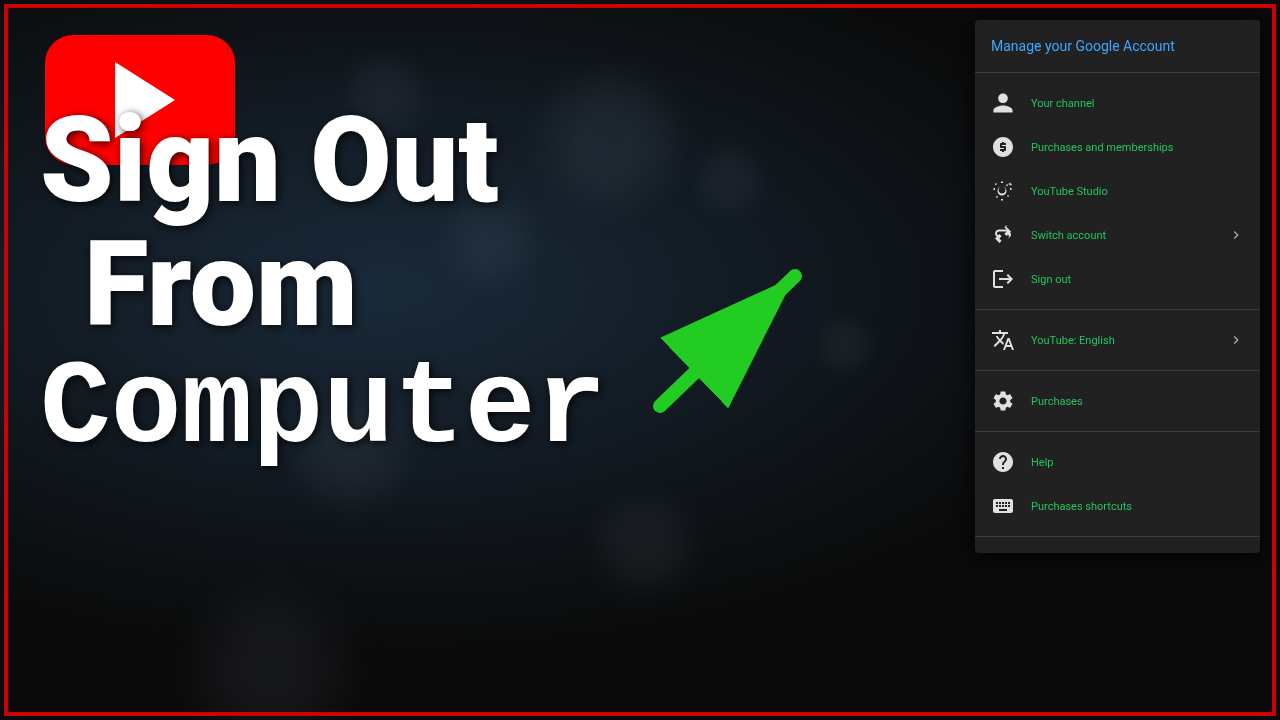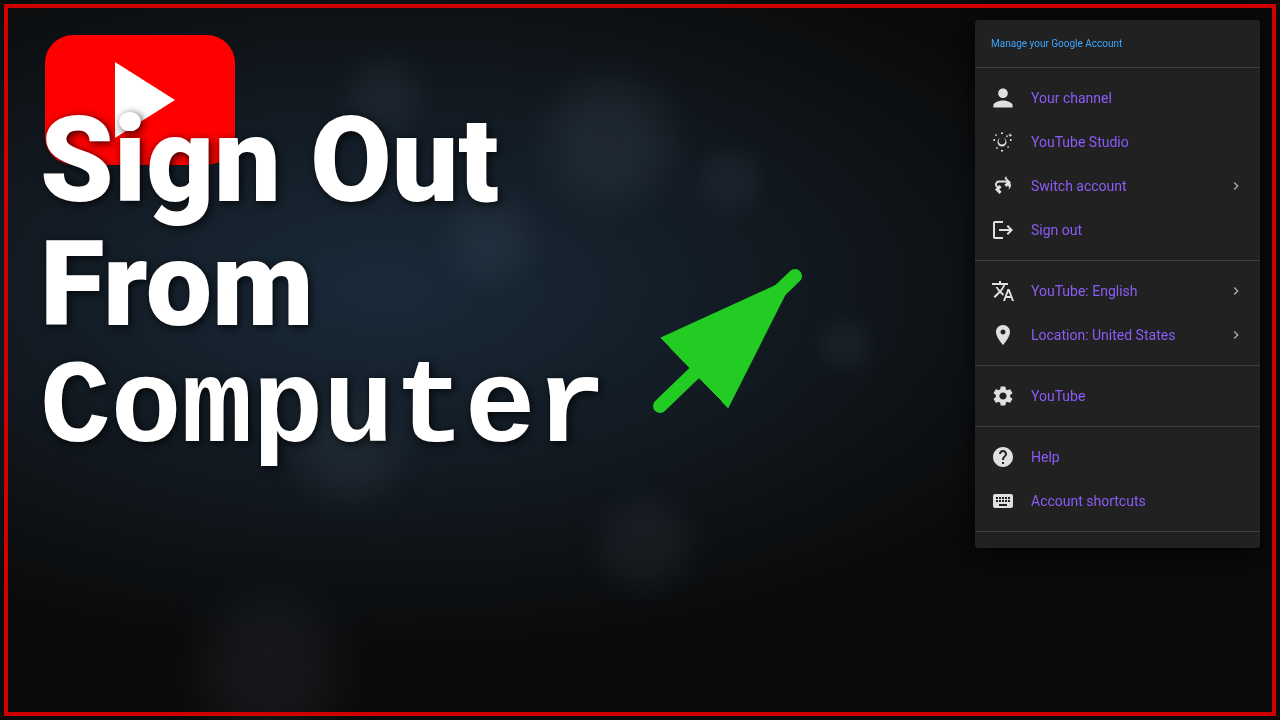--- a/index.html
+++ b/index.html
@@ -89,20 +89,21 @@
     }
 
     .main-text-line1 {
       font-size: 118px;
       display: block;
     }
 
     .main-text-line2 {
       font-size: 118px;
       display: block;
+      margin-left: 44px;
     }
 
     .main-text-line3 {
       font-size: 118px;
       display: block;
       font-family: Liberation Mono, monospace;
     }
 
     
     .green-arrow {
@@ -128,21 +129,21 @@
     .menu-top-section {
       padding: 8px 0;
       border-bottom: 1px solid #3d3d3d;
     }
 
     .manage-account-link {
       display: flex;
       align-items: center;
       padding: 10px 16px;
       color: #3ea6ff;
-      font-size: 10px;
+      font-size: 14px;
       cursor: pointer;
     }
 
     .menu-section {
       padding: 8px 0;
       border-bottom: 1px solid #3d3d3d;
     }
 
     .menu-section:last-child {
       border-bottom: none;
@@ -164,22 +165,22 @@
       height: 24px;
       display: flex;
       align-items: center;
       justify-content: center;
       flex-shrink: 0;
       color: #e0e0e0;
     }
 
     .menu-item-text {
       flex: 1;
-      font-size: 14px;
-      color: #8b5cf6;
+      font-size: 11px;
+      color: #22c55e;
     }
 
     .menu-item-chevron {
       width: 16px;
       height: 16px;
       display: flex;
       align-items: center;
       justify-content: center;
       color: #aaa;
     }
@@ -241,20 +242,28 @@
 
     <div class="menu-item">
       <span class="menu-icon">
         <svg width="24" height="24" viewBox="0 0 24 24">
             <path d="M12 12c2.7 0 4.8-2.1 4.8-4.8S14.7 2.4 12 2.4 7.2 4.5 7.2 7.2 9.3 12 12 12zm0 2.4c-3.2 0-9.6 1.6-9.6 4.8v2.4h19.2v-2.4c0-3.2-6.4-4.8-9.6-4.8z"></path>
           </svg>
       </span>
       <span class="menu-item-text">Your channel</span>
     </div>
 
+    <div class="menu-item">
+      <span class="menu-icon">
+        <svg width="24" height="24" viewBox="0 0 24 24">
+            <path d="M12 2C6.48 2 2 6.48 2 12s4.48 10 10 10 10-4.48 10-10S17.52 2 12 2zm1 15h-2v-1H9v-2h4v-1h-3c-.55 0-1-.45-1-1V9c0-.55.45-1 1-1h1V7h2v1h2v2h-4v1h3c.55 0 1 .45 1 1v3c0 .55-.45 1-1 1h-1v1z"></path>
+          </svg>
+      </span>
+      <span class="menu-item-text">Purchases and memberships</span>
+    </div>
 
     <div class="menu-item">
       <span class="menu-icon">
         <svg width="24" height="24" viewBox="0 0 24 24">
             <path d="M19.97 6.43L21 5l-1.54-.54L19 3l-.54 1.54L17 5l1.46.54L19 7l.97-1.57zM11 7.5C8.47 7.5 6.5 9.47 6.5 12S8.47 16.5 11 16.5 15.5 14.53 15.5 12 13.53 7.5 11 7.5zm0 7c-1.93 0-3.5-1.57-3.5-3.5S9.07 7.5 11 7.5s3.5 1.57 3.5 3.5-1.57 3.5-3.5 3.5zm8.03-4.5c0 .34-.03.67-.07 1h1.5c.03-.33.04-.66.04-1s-.01-.67-.04-1h-1.5c.04.33.07.66.07 1zM4 9H2.5c-.04.33-.07.66-.07 1s.03.67.07 1H4c-.03-.33-.04-.66-.04-1S3.97 9.33 4 9zM11 4.03c.34 0 .67.03 1 .07V2.6C11.67 2.56 11.34 2.5 11 2.5s-.67.06-1 .1v1.5c.33-.04.66-.07 1-.07zm0 15.94c-.34 0-.67-.03-1-.07v1.5c.33.04.66.1 1 .1s.67-.06 1-.1v-1.5c-.33.04-.66.07-1 .07zM5.99 5.08l-1.06-1.06-1.06 1.06 1.06 1.06L5.99 5.08zm10.02 11.9l1.06 1.06 1.06-1.06-1.06-1.06-1.06 1.06zM5.99 18.98l1.06-1.06-1.06-1.06-1.06 1.06 1.06 1.06zM16.01 5.08l-1.06 1.06 1.06 1.06 1.06-1.06-1.06-1.06z"></path>
           </svg>
       </span>
       <span class="menu-item-text">YouTube Studio</span>
     </div>
 
@@ -293,45 +302,32 @@
           </svg>
       </span>
       <span class="menu-item-text">YouTube: English</span>
       <span class="menu-item-chevron">
         <svg width="16" height="16" viewBox="0 0 24 24">
             <path d="M10 6L8.59 7.41 13.17 12l-4.58 4.59L10 18l6-6z"></path>
           </svg>
       </span>
     </div>
 
-    <div class="menu-item">
-      <span class="menu-icon">
-        <svg width="24" height="24" viewBox="0 0 24 24">
-            <path d="M12 2C8.13 2 5 5.13 5 9c0 5.25 7 13 7 13s7-7.75 7-13c0-3.87-3.13-7-7-7zm0 9.5c-1.38 0-2.5-1.12-2.5-2.5s1.12-2.5 2.5-2.5 2.5 1.12 2.5 2.5-1.12 2.5-2.5 2.5z"></path>
-          </svg>
-      </span>
-      <span class="menu-item-text">Location: United States</span>
-      <span class="menu-item-chevron">
-        <svg width="16" height="16" viewBox="0 0 24 24">
-            <path d="M10 6L8.59 7.41 13.17 12l-4.58 4.59L10 18l6-6z"></path>
-          </svg>
-      </span>
-    </div>
 
   </div>
 
   <div class="menu-section">
 
     <div class="menu-item">
       <span class="menu-icon">
         <svg width="24" height="24" viewBox="0 0 24 24">
             <path d="M19.14 12.94c.04-.3.06-.61.06-.94 0-.32-.02-.64-.07-.94l2.03-1.58c.18-.14.23-.41.12-.61l-1.92-3.32c-.12-.22-.37-.29-.59-.22l-2.39.96c-.5-.38-1.03-.7-1.62-.94l-.36-2.54c-.04-.24-.24-.41-.48-.41h-3.84c-.24 0-.43.17-.47.41l-.36 2.54c-.59.24-1.13.57-1.62.94l-2.39-.96c-.22-.08-.47 0-.59.22L2.74 8.87c-.12.21-.08.47.12.61l2.03 1.58c-.05.3-.09.63-.09.94s.02.64.07.94l-2.03 1.58c-.18.14-.23.41-.12.61l1.92 3.32c.12.22.37.29.59.22l2.39-.96c.5.38 1.03.7 1.62.94l.36 2.54c.05.24.24.41.48.41h3.84c.24 0 .44-.17.47-.41l.36-2.54c.59-.24 1.13-.56 1.62-.94l2.39.96c.22.08.47 0 .59-.22l1.92-3.32c.12-.22.07-.47-.12-.61l-2.01-1.58zM12 15.6c-1.98 0-3.6-1.62-3.6-3.6s1.62-3.6 3.6-3.6 3.6 1.62 3.6 3.6-1.62 3.6-3.6 3.6z"></path>
           </svg>
       </span>
-      <span class="menu-item-text">YouTube</span>
+      <span class="menu-item-text">Purchases</span>
     </div>
 
 
   </div>
 
   <div class="menu-section">
 
     <div class="menu-item">
       <span class="menu-icon">
         <svg width="24" height="24" viewBox="0 0 24 24">
@@ -341,21 +337,21 @@
       <span class="menu-item-text">Help</span>
     </div>
 
 
     <div class="menu-item">
       <span class="menu-icon">
         <svg width="24" height="24" viewBox="0 0 24 24">
             <path d="M20 5H4c-1.1 0-1.99.9-1.99 2L2 17c0 1.1.9 2 2 2h16c1.1 0 2-.9 2-2V7c0-1.1-.9-2-2-2zm-9 3h2v2h-2V8zm0 3h2v2h-2v-2zM8 8h2v2H8V8zm0 3h2v2H8v-2zm-1 2H5v-2h2v2zm0-3H5V8h2v2zm9 7H8v-2h8v2zm0-4h-2v-2h2v2zm0-3h-2V8h2v2zm3 3h-2v-2h2v2zm0-3h-2V8h2v2z"></path>
           </svg>
       </span>
-      <span class="menu-item-text">Account shortcuts</span>
+      <span class="menu-item-text">Purchases shortcuts</span>
     </div>
 
   </div>
 
   <div class="menu-section">
     
   </div>
 
 </div>
 

